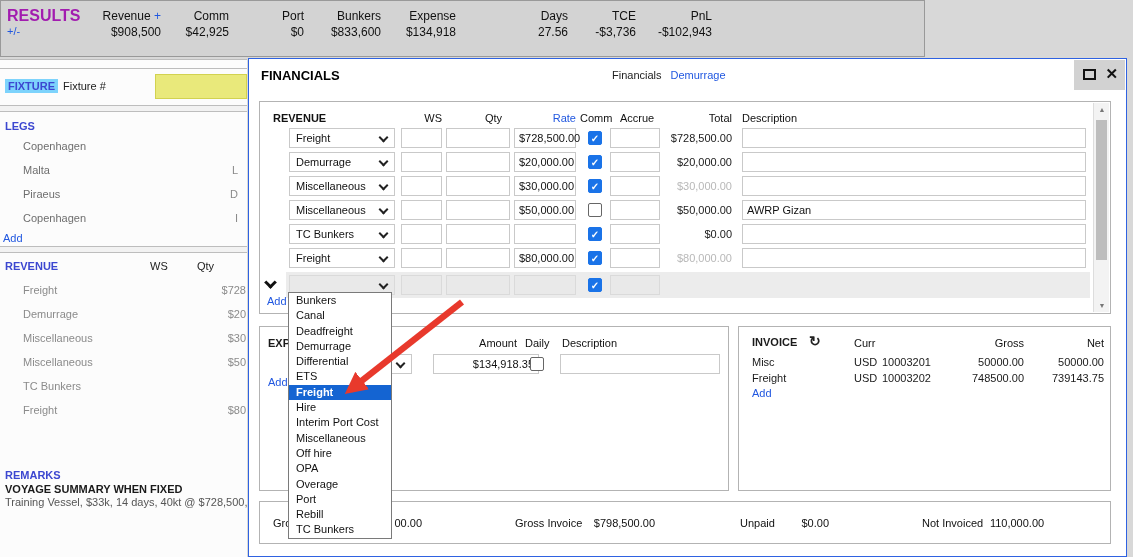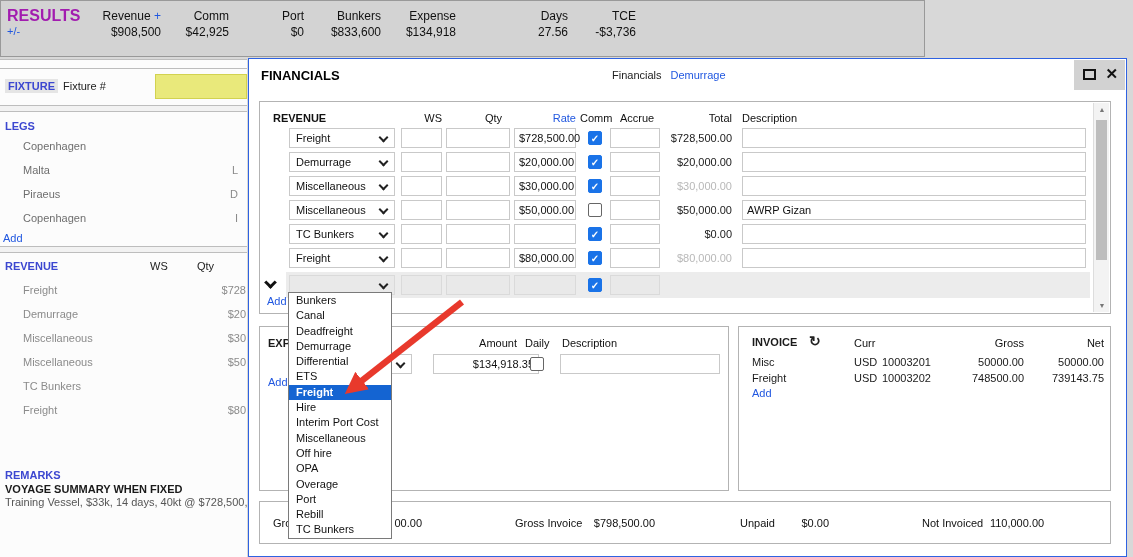--- a/index.html
+++ b/index.html
@@ -16,21 +16,21 @@
   .metric .m-value { line-height:16px; color:#111; }
   .m0{width:100px}.m1{width:68px}.m2{width:75px}.m3{width:77px}.m4{width:75px}.m5{width:112px}.m6{width:68px}.m7{width:72px}.m8{width:76px}.m9{width:65px}
   .blue { color:#2057e0; }
 
   
   .left-panel { position:absolute; left:0; top:59px; width:247px; height:498px; background:#fcfcfc; border-top:1px solid #bdbdbd; }
   .lp-strip { position:absolute; left:0; top:0; width:100%; height:9px; border-bottom:1px solid #bdbdbd; }
   .divider { position:absolute; left:0; width:100%; height:7px; border-top:1px solid #bdbdbd; border-bottom:1px solid #bdbdbd; background:#f2f2f2; }
   .sec-head { color:#3c47d0; font-weight:bold; }
   .fixture-row { position:absolute; left:0; top:10px; width:100%; height:35px; }
-  .fixture-title { position:absolute; left:5px; top:9px; background:#e5e5e5; padding:1px 3px; }
+  .fixture-title { position:absolute; left:5px; top:9px; background:#7dd3fc; padding:1px 3px; }
   .fixture-label { position:absolute; left:63px; top:10px; color:#222; }
   .fixture-input { position:absolute; left:155px; top:4px; width:92px; height:25px; background:#e9e97b; border:1px solid #d2d250; }
   .div1 { top:45px; } .div2 { top:186px; }
   .legs { position:absolute; left:0; top:54px; width:100%; }
   .legs-head { padding:6px 0 2px 5px; }
   .leg-row { height:24px; line-height:24px; padding-left:23px; color:#6e6e6e; }
   .leg-flag { float:right; margin-right:9px; color:#8a8a8a; }
   .add-link { color:#2057e0; cursor:pointer; }
   .legs-add { padding:2px 0 0 3px; height:18px; }
   .lp-rev { position:absolute; left:0; top:196px; width:100%; }
@@ -146,20 +146,24 @@
       <div class="m-value">$134,918</div>
     </div>
   <div class="metric m5">
       <div class="m-label">Days</div>
       <div class="m-value">27.56</div>
     </div>
   <div class="metric m6">
       <div class="m-label">TCE</div>
       <div class="m-value">-$3,736</div>
     </div>
+  <div class="metric m8">
+      <div class="m-label">PnL</div>
+      <div class="m-value">-$102,943</div>
+    </div>
 </div>
 
 <div class="left-panel">
   <div class="lp-strip"></div>
 
   <div class="fixture-row">
     <span class="fixture-title sec-head">FIXTURE</span>
     <span class="fixture-label">Fixture #</span>
     <div class="fixture-input"></div>
   </div>

